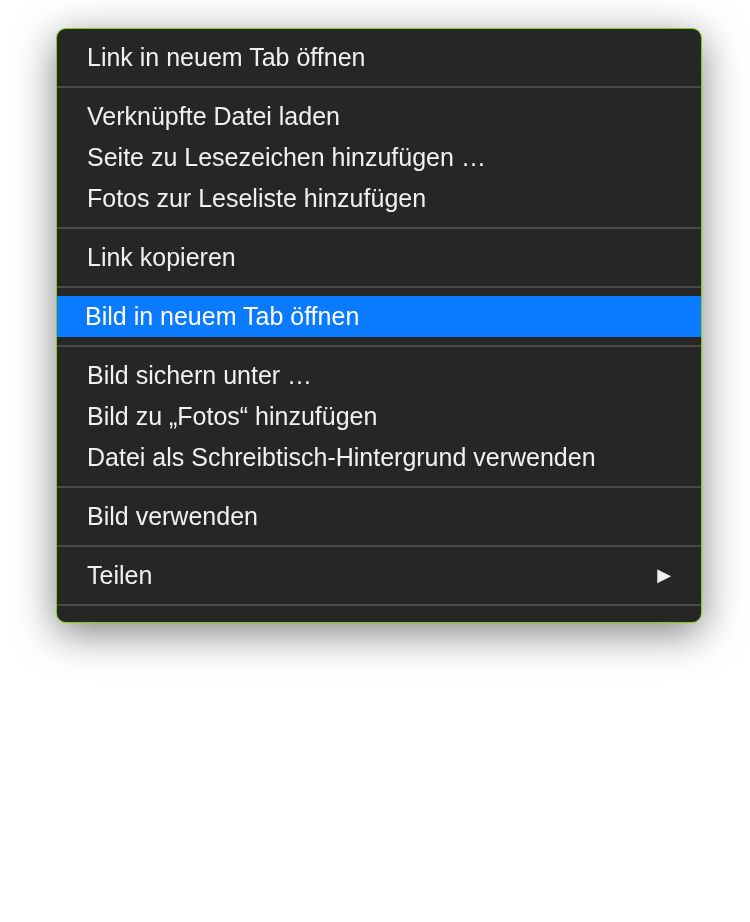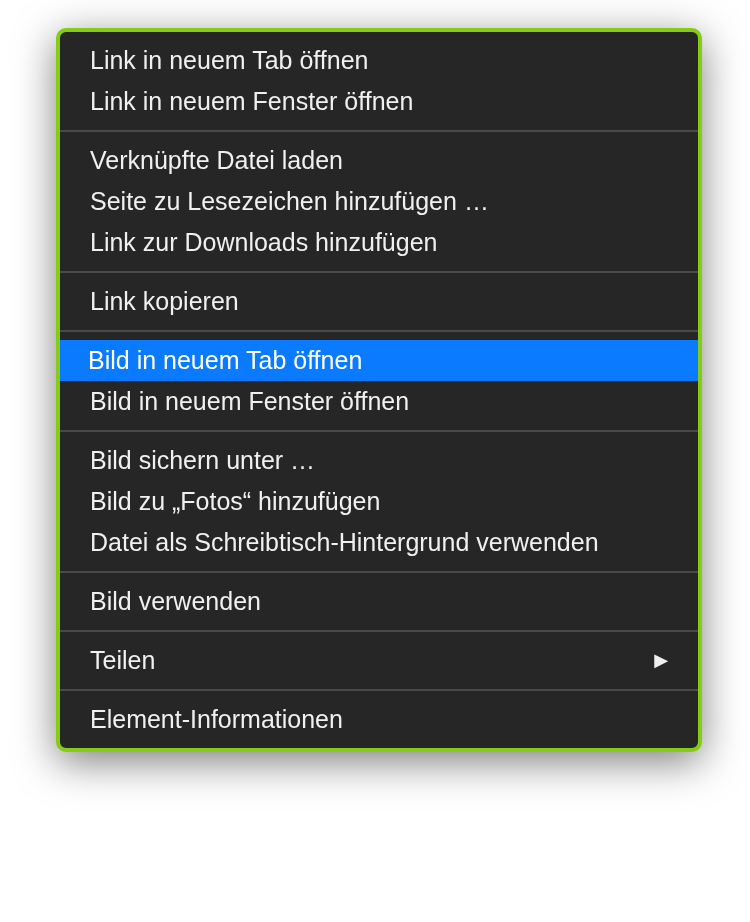--- a/index.html
+++ b/index.html
@@ -13,21 +13,21 @@
       width: 750px;
       height: 922px;
       display: flex;
       align-items: flex-start;
       justify-content: flex-start;
       padding-top: 28px;
       padding-left: 56px;
     }
     .menu {
       background: #262626;
-      border: 4px solid #84cc16;
+      border: 1px solid #84cc16;
       border-radius: 10px;
       padding: 8px 0;
       width: 646px;
       box-shadow: 0 10px 40px rgba(0,0,0,0.5);
     }
     .menu-item {
       color: #f0f0f0;
       font-size: 25px;
       font-weight: 400;
       padding: 3px 30px;
@@ -52,43 +52,37 @@
       color: #f0f0f0;
     }
   </style>
 </head>
 <body>
 
 <div class="menu" id="menu-root">
     <div class="menu-item">
       <span>Link in neuem Tab öffnen</span>
     </div>
-    <div class="menu-item">
-      <span>Link in neuem Fenster öffnen</span>
-    </div>
     <div class="separator"></div>
     <div class="menu-item">
       <span>Verknüpfte Datei laden</span>
     </div>
     <div class="menu-item">
       <span>Seite zu Lesezeichen hinzufügen …</span>
     </div>
     <div class="menu-item">
-      <span>Link zur Downloads hinzufügen</span>
+      <span>Fotos zur Leseliste hinzufügen</span>
     </div>
     <div class="separator"></div>
     <div class="menu-item">
       <span>Link kopieren</span>
     </div>
     <div class="separator"></div>
     <div class="menu-item highlighted">
       <span>Bild in neuem Tab öffnen</span>
-    </div>
-    <div class="menu-item">
-      <span>Bild in neuem Fenster öffnen</span>
     </div>
     <div class="separator"></div>
     <div class="menu-item">
       <span>Bild sichern unter …</span>
     </div>
     <div class="menu-item">
       <span>Bild zu „Fotos“ hinzufügen</span>
     </div>
     <div class="menu-item">
       <span>Datei als Schreibtisch-Hintergrund verwenden</span>
@@ -96,16 +90,13 @@
     <div class="separator"></div>
     <div class="menu-item">
       <span>Bild verwenden</span>
     </div>
     <div class="separator"></div>
     <div class="menu-item">
       <span>Teilen</span>
       <span class="submenu-arrow">▶</span>
     </div>
     <div class="separator"></div>
-    <div class="menu-item">
-      <span>Element-Informationen</span>
-    </div>
   </div>
 
 </body></html>

